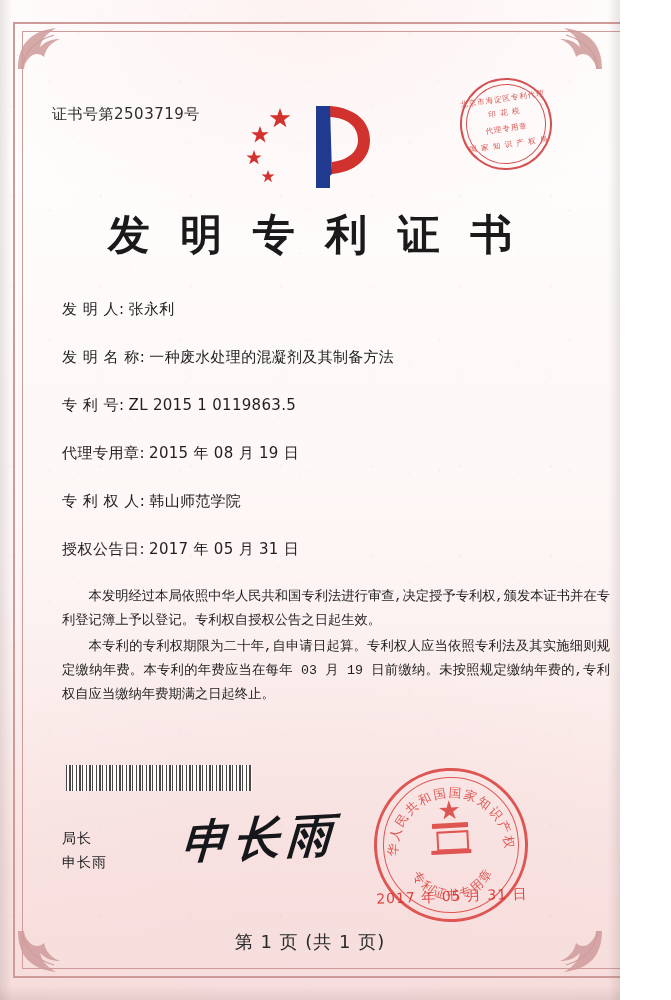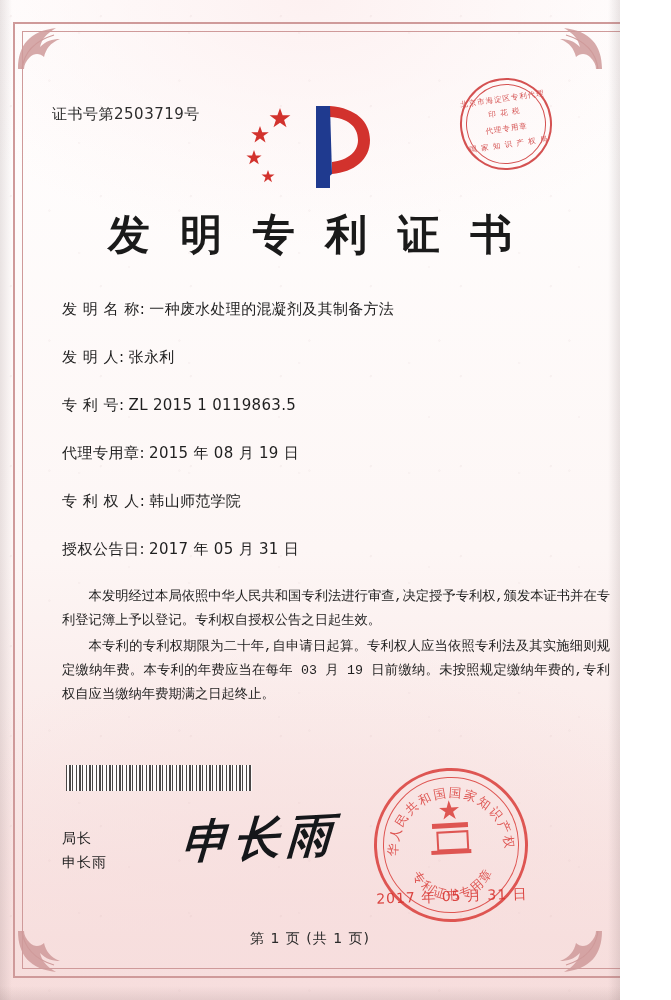--- a/index.html
+++ b/index.html
@@ -302,21 +302,21 @@
     transform: rotate(-2deg);
     white-space: nowrap;
   }
 
   
   .footer {
     position: absolute;
     left: 0; right: 0;
     top: 930px;
     text-align: center;
-    font-size: 14px;
+    font-size: 18px;
     color: #2a2a2a;
     letter-spacing: 1px;
   }
 
   
   .scan-edge-left {
     position: absolute;
     left: 0; top: 0; bottom: 0; width: 12px;
     background: linear-gradient(90deg, rgba(120,100,100,.16), rgba(255,255,255,0));
     pointer-events: none;
@@ -391,26 +391,26 @@
       <path d="M96 6 L110 6 L110 88 L96 88 Z" fill="#1f3a8f"></path>
       <path d="M110 6 C136 8 150 22 150 40 C150 60 134 72 112 74 L112 62 C128 60 138 52 138 40 C138 26 127 18 110 17 Z" fill="#d2322d"></path>
       <path d="M96 6 L110 6 L112 74 L96 88 Z" fill="#1f3a8f"></path>
     </svg>
   </div>
 
   <div class="title">发 明 专 利 证 书</div>
 
   <div class="fields">
     <div class="field-row">
+      <span class="field-label">发 明 人:</span>
+      <span class="field-value">张永利</span>
+    </div>
+    <div class="field-row">
       <span class="field-label">发 明 名 称:</span>
       <span class="field-value">一种废水处理的混凝剂及其制备方法</span>
-    </div>
-    <div class="field-row">
-      <span class="field-label">发 明 人:</span>
-      <span class="field-value">张永利</span>
     </div>
     <div class="field-row">
       <span class="field-label">专 利 号:</span>
       <span class="field-value">ZL 2015 1 0119863.5</span>
     </div>
     <div class="field-row">
       <span class="field-label">代理专用章:</span>
       <span class="field-value">2015 年 08 月 19 日</span>
     </div>
     <div class="field-row">

